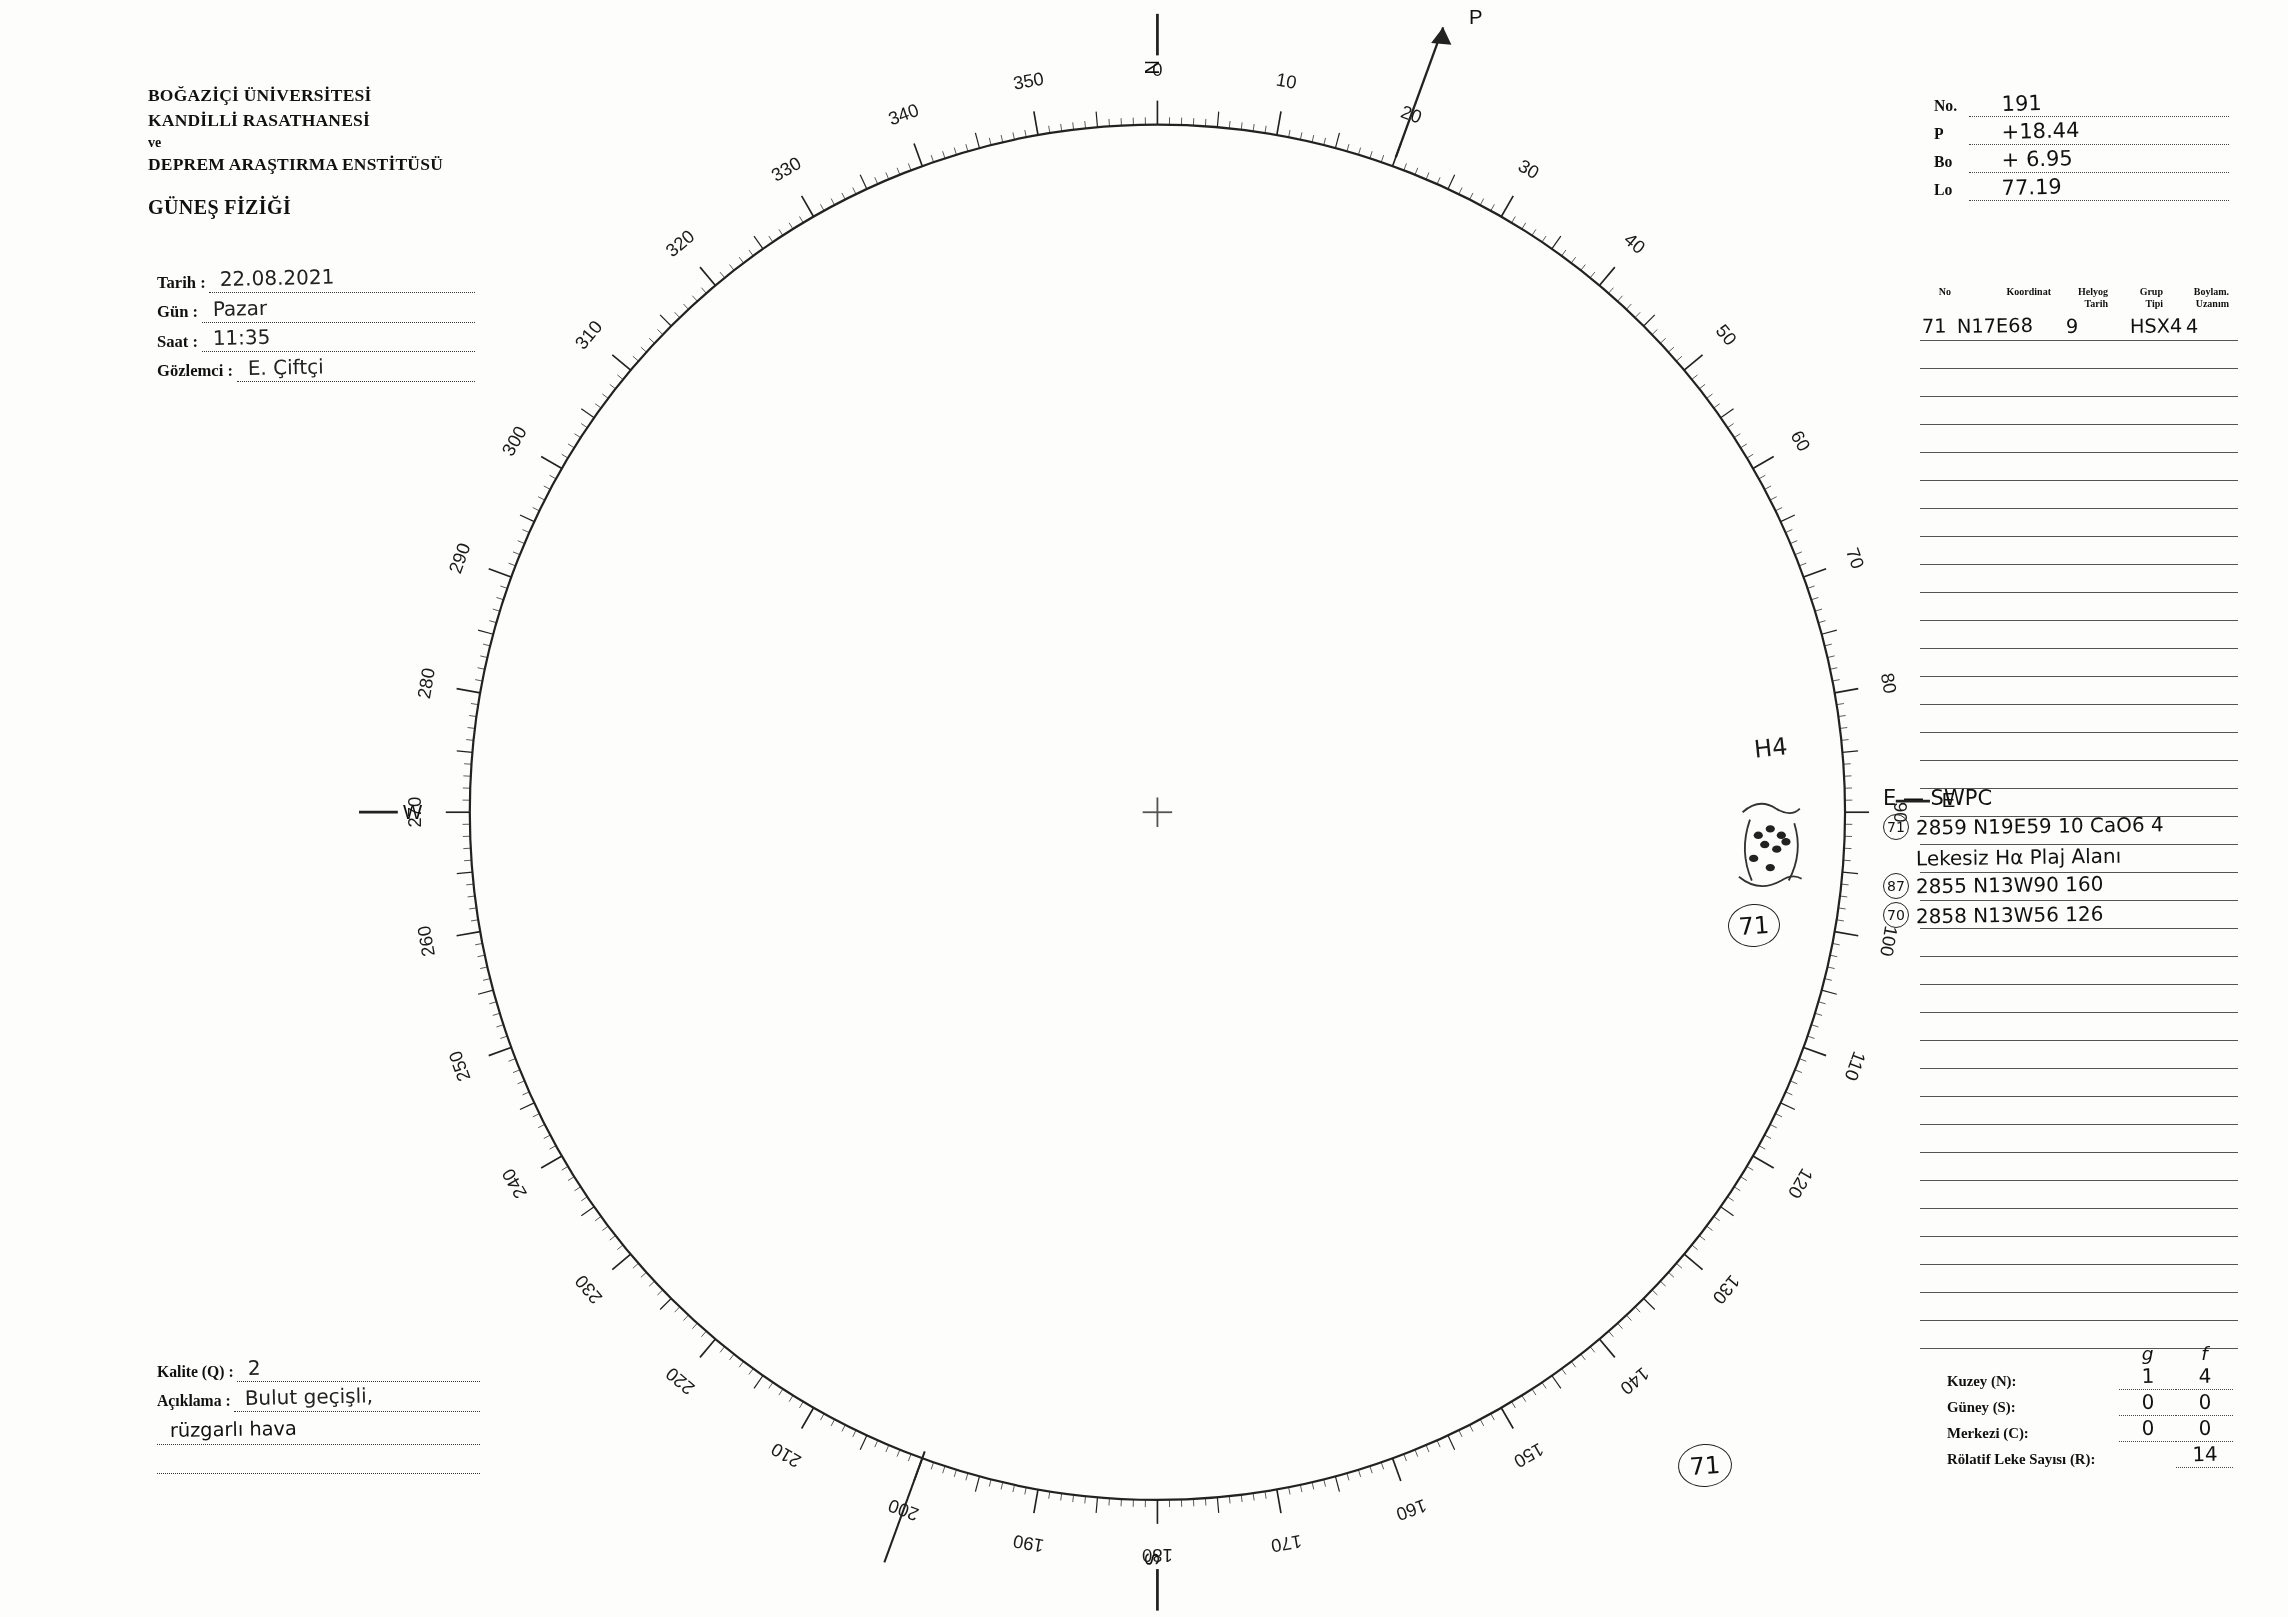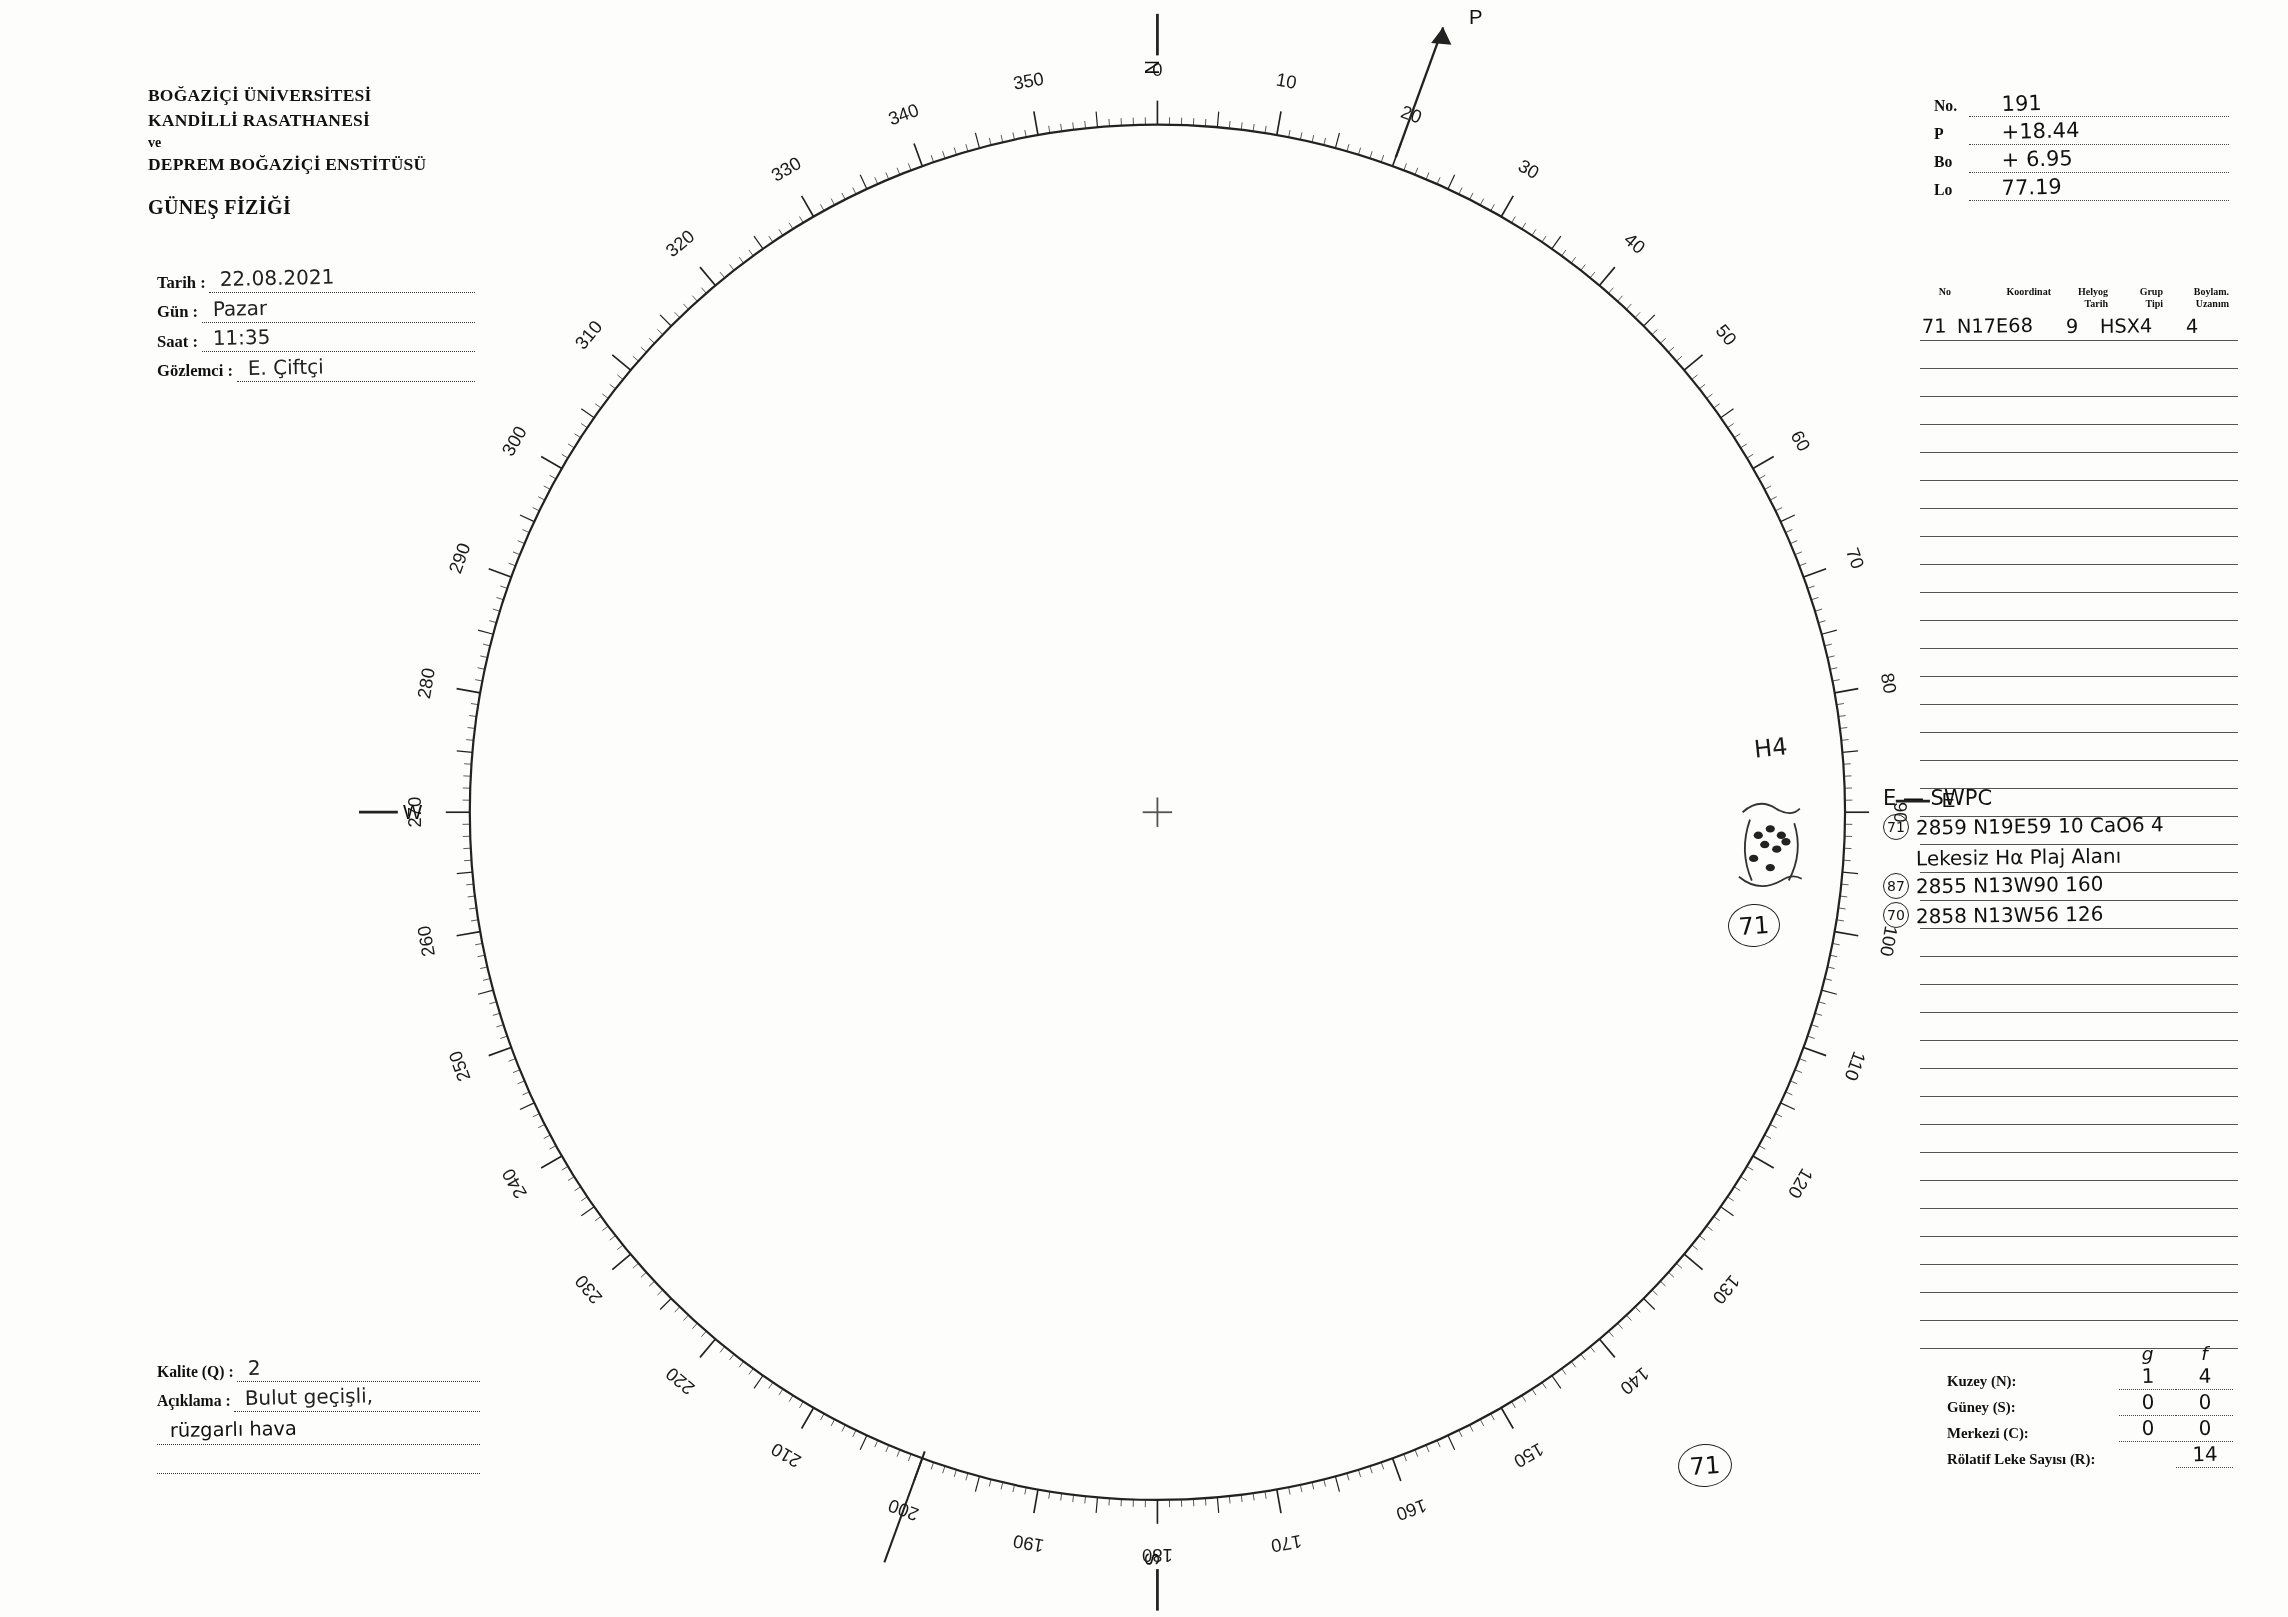--- a/index.html
+++ b/index.html
@@ -172,21 +172,21 @@
     bottom: 1.8px;
     font-family: "DejaVu Sans", sans-serif;
     font-size: 19.4px;
     white-space: nowrap;
     transform: rotate(-0.8deg);
     transform-origin: left bottom;
   }
   .rt-row .c1 { left: 1.8px; }
   .rt-row .c2 { left: 37px; }
   .rt-row .c3 { left: 146px; }
-  .rt-row .c4 { left: 180px; margin-top: 40px; }
+  .rt-row .c4 { left: 210px; margin-top: 40px; }
   .rt-row .c5 { left: 266px; }
 
   
   .counts {
     position: absolute;
     left: 1947px;
     top: 1343px;
     width: 286px;
   }
   .counts .ch {
@@ -729,21 +729,21 @@
         <path d="M1884 950 q22 18 46 4 q12 -8 22 -2" fill="none" stroke="#333" stroke-width="2"></path>
         <path d="M1896 888 q-12 34 2 66" fill="none" stroke="#333" stroke-width="2"></path>
         <path d="M1944 892 q10 32 -6 62" fill="none" stroke="#333" stroke-width="2"></path>
       </g>
   </svg>
 
   <div class="header-block">
     <div class="line">BOĞAZİÇİ ÜNİVERSİTESİ</div>
     <div class="line">KANDİLLİ RASATHANESİ</div>
     <div class="small-ve">ve</div>
-    <div class="line">DEPREM BOĞAZİÇİ ENSTİTÜSÜ</div>
+    <div class="line">DEPREM ARAŞTIRMA ENSTİTÜSÜ</div>
     <div class="title">GÜNEŞ FİZİĞİ</div>
   </div>
 
   <div class="form-rows">
     <div class="frow">
       <span class="lbl">Tarih :</span>
       <span class="dots">
         <span class="val">22.08.2021</span>
       </span>
     </div>

